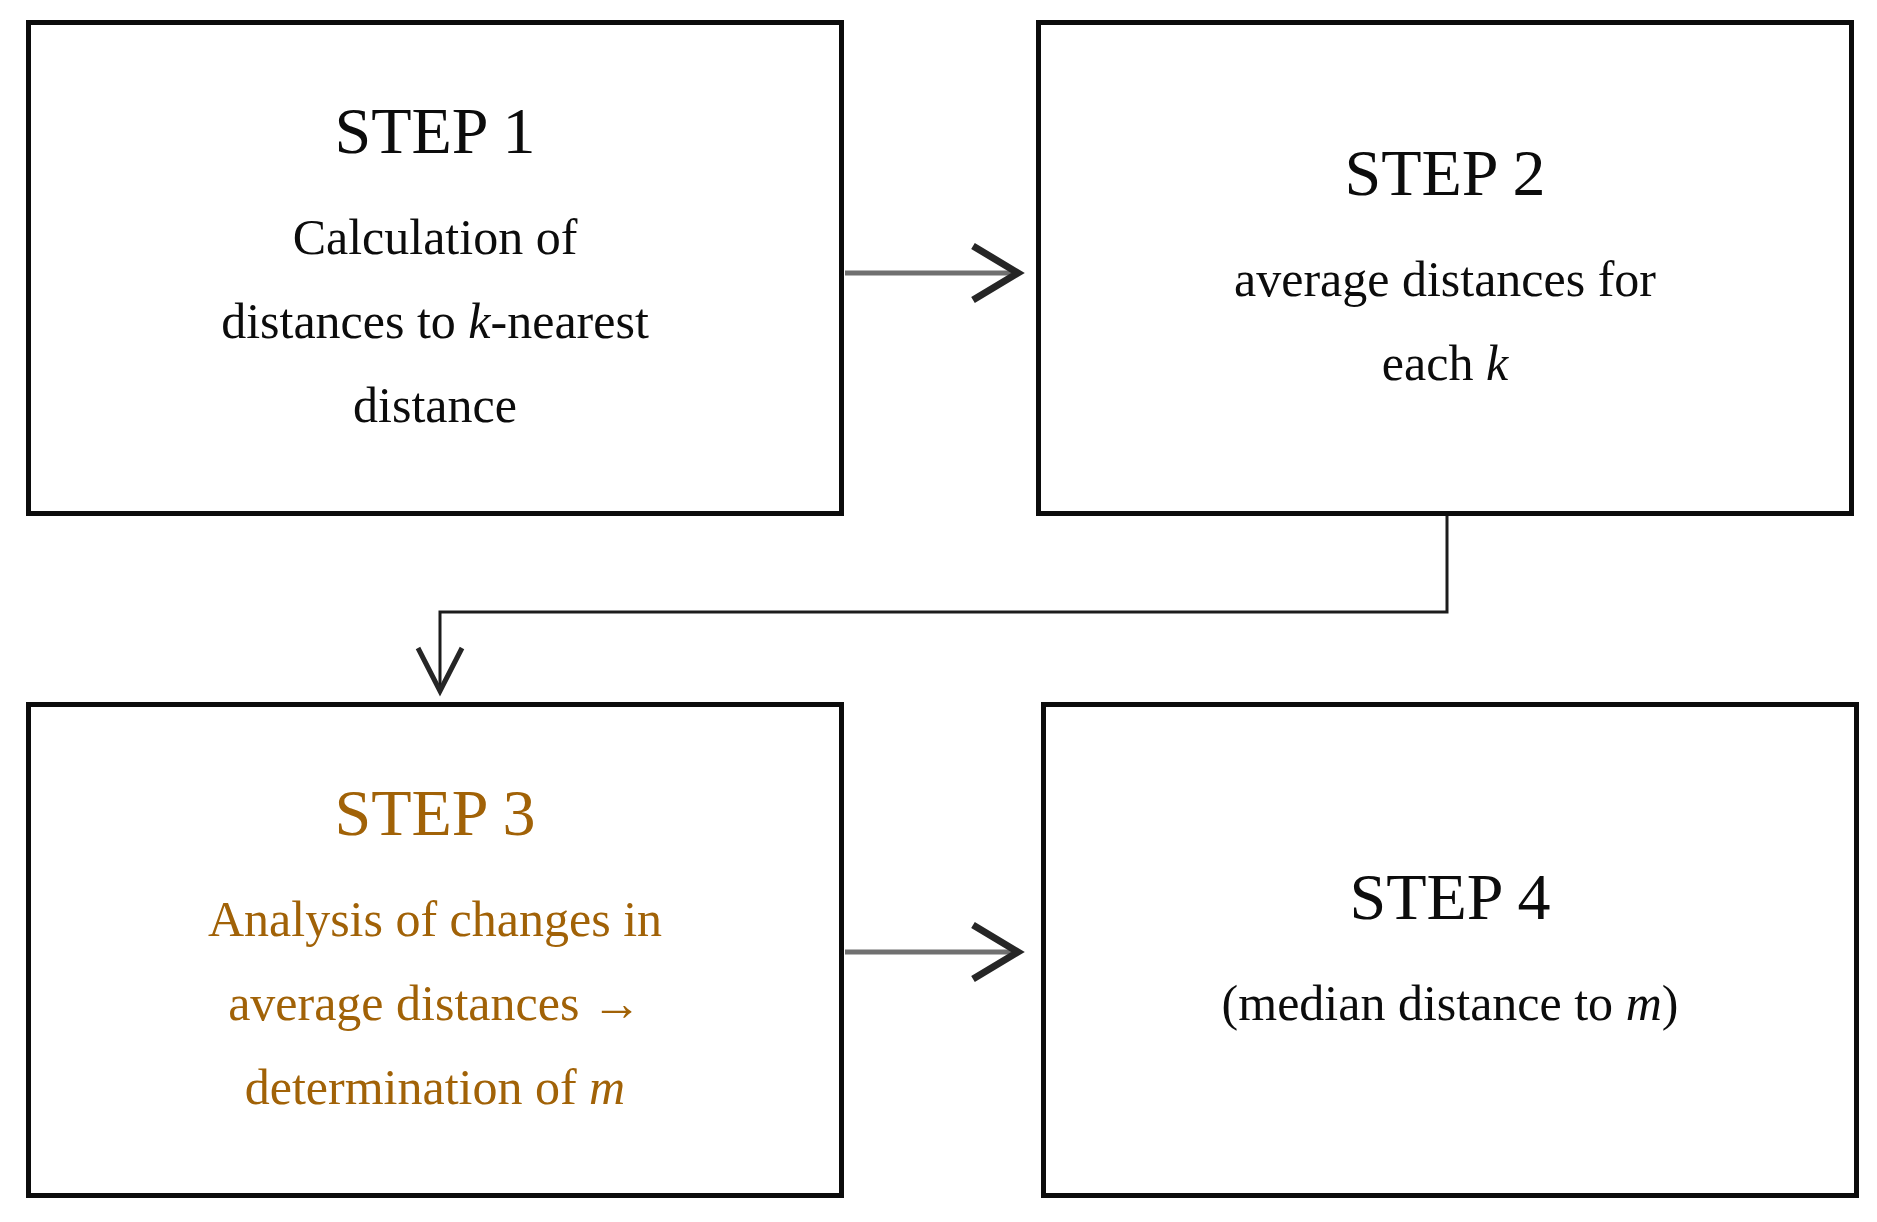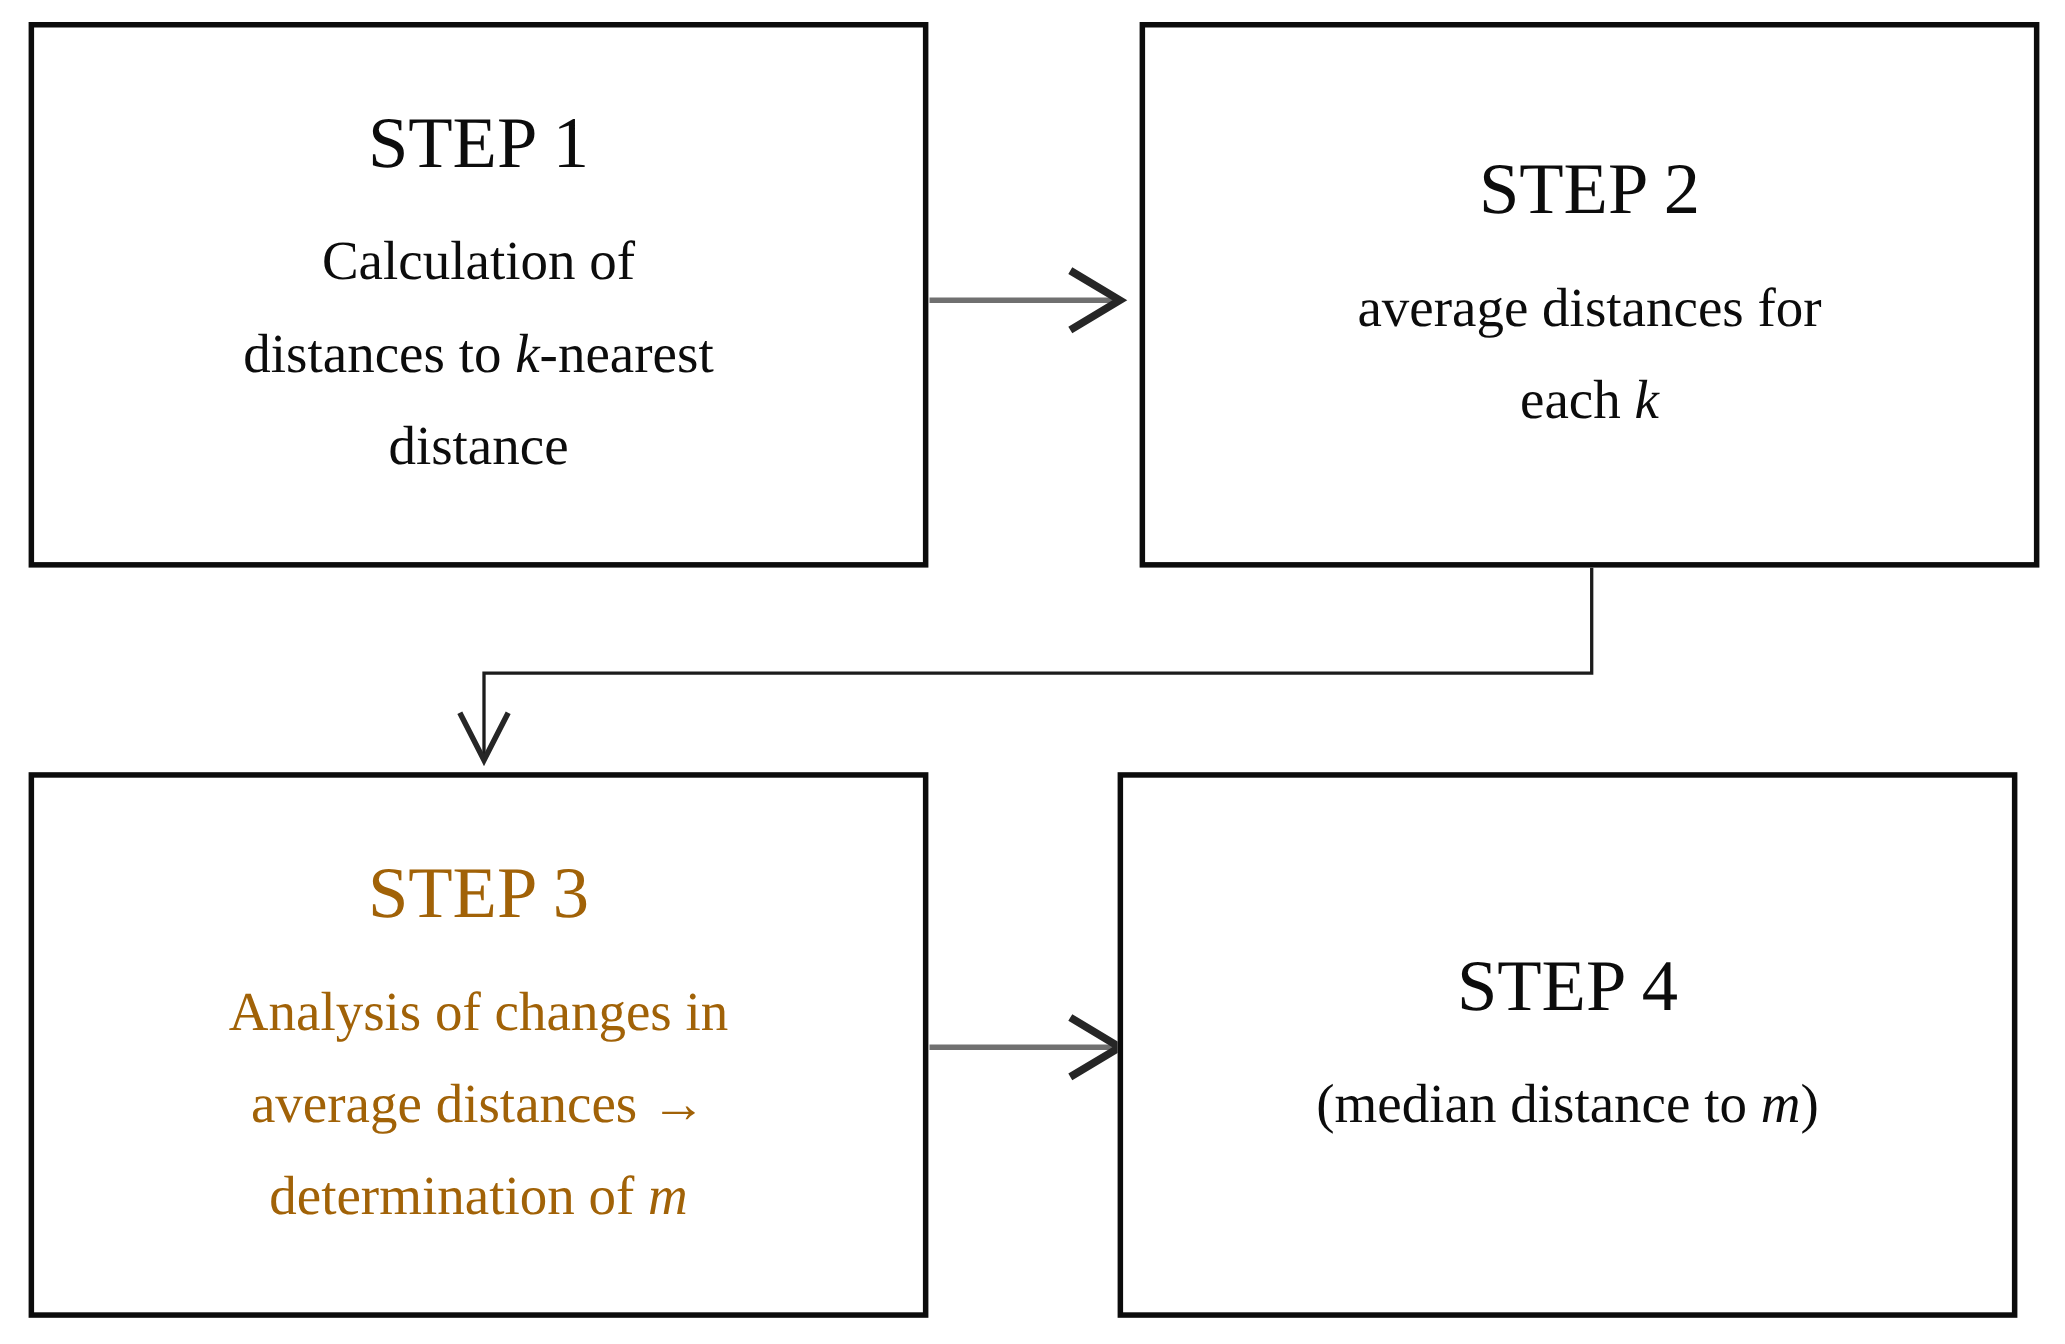--- a/index.html
+++ b/index.html
@@ -28,21 +28,21 @@
     flex-direction: column;
     justify-content: center;
     align-items: center;
     text-align: center;
     color: #0c0c0c;
     padding: 0 48px;
   }
   .box-step1 { left: 26px;   top: 20px;  }
   .box-step2 { left: 1036px; top: 20px;  }
   .box-step3 { left: 26px;   top: 702px; }
-  .box-step4 { left: 1016px; top: 702px; }
+  .box-step4 { left: 1041px; top: 702px; }
   .step-title {
     font-size: 66px;
     line-height: 84px;
     margin-bottom: 22px;
     white-space: nowrap;
   }
   .step-body { font-size: 50px; }
   .step-body .line {
     line-height: 84px;
     white-space: nowrap;

